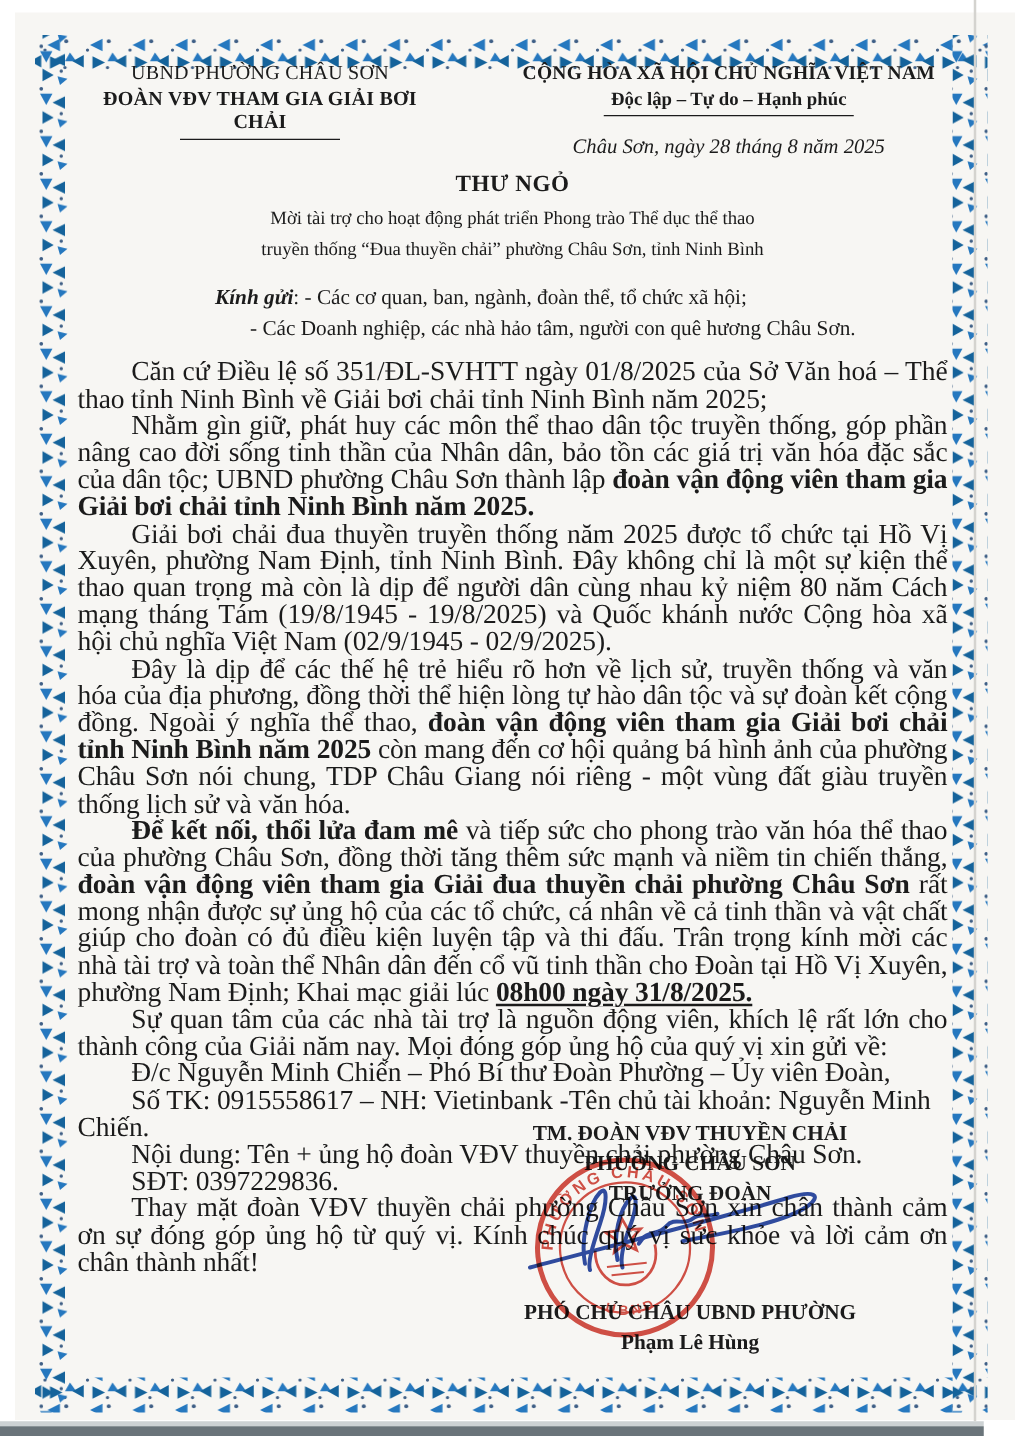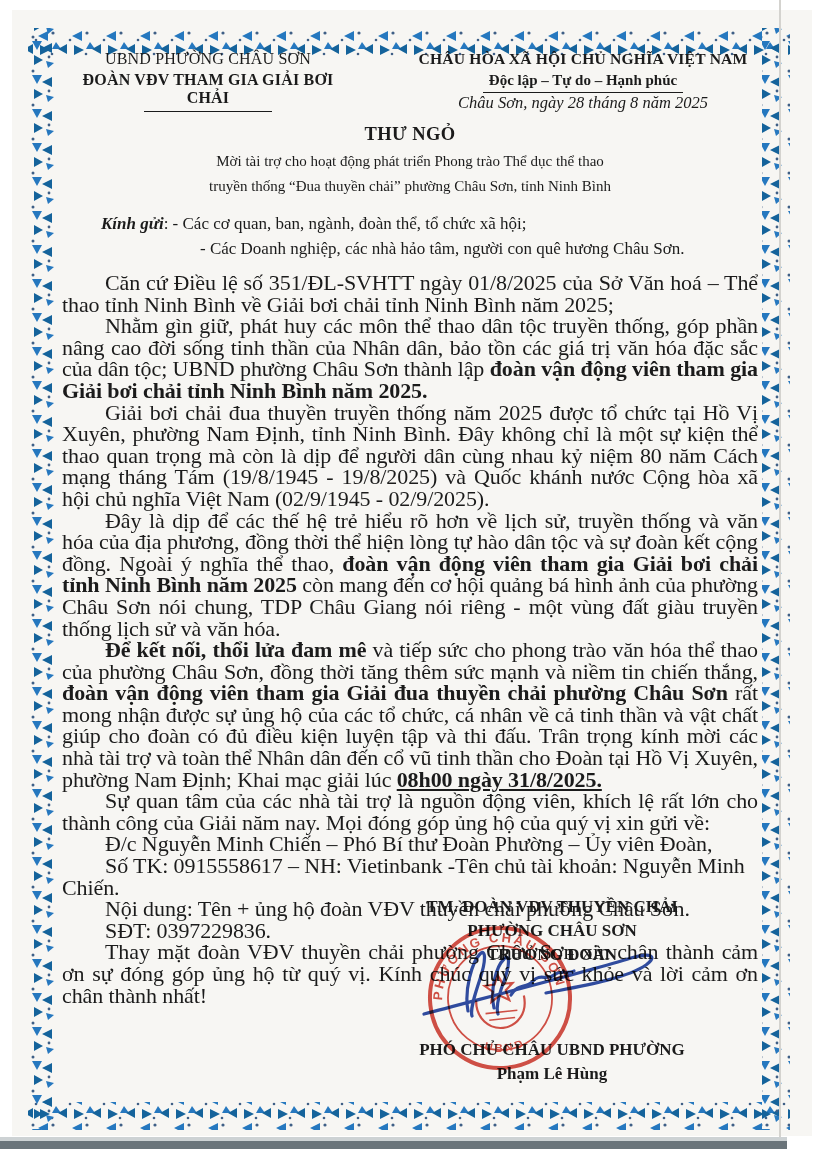--- a/index.html
+++ b/index.html
@@ -38,29 +38,29 @@
   
   .header-row{display:flex;justify-content:space-between;align-items:flex-start;}
   .hdr-left{width:292px;text-align:center;}
   .hdr-left .l1{font-size:16px;letter-spacing:.2px;}
   .hdr-left .l2{font-size:16px;font-weight:bold;margin-top:3px;letter-spacing:.2px;}
   .hdr-rule{width:128px;height:0;border-bottom:1.6px solid var(--ink);margin:4px auto 0 auto;}
   .hdr-right{width:350px;text-align:center;}
   .hdr-right .r1{font-size:15.6px;font-weight:bold;letter-spacing:.2px;}
   .hdr-right .r2{display:inline-block;font-size:15px;font-weight:bold;margin-top:4px;
                  border-bottom:1.8px solid var(--ink);padding:0 6px 3px 6px;}
-  .dateline{font-size:16.5px;font-style:italic;text-align:center;}
+  .dateline{font-size:16.5px;font-style:italic;margin-top:14px;text-align:center;}
 
   
   .title{font-size:18.5px;font-weight:bold;text-align:center;margin-top:11px;letter-spacing:.4px;}
   .subtitle{font-size:15px;font-weight:normal;text-align:center;margin-top:4px;line-height:25px;}
 
   
   .recipients{margin-top:12px;font-size:17px;line-height:25px;}
-  .rec-l1{margin-left:39px;}
+  .rec-l1{margin-left:110px;}
   .rec-l2{margin-left:138px;}
 
   
   .bodytext{margin-top:11px;}
   .para{
     font-size:22px;line-height:21.6px;text-align:justify;text-indent:43px;
     letter-spacing:-0.1px;
   }
   .para.contact{text-align:left;}
   .b{font-weight:bold;}
@@ -110,21 +110,21 @@
 
   <div class="content">
 
     <div class="header-row">
       <div class="hdr-left">
         <div class="l1">UBND PHƯỜNG CHÂU SƠN</div>
         <div class="l2">ĐOÀN VĐV THAM GIA GIẢI BƠI CHẢI</div>
         <div class="hdr-rule"></div>
       </div>
       <div class="hdr-right">
-        <div class="r1">CHÂU HÒA XÃ HỘI CHỦ NGHĨA VIỆT NAM</div>
+        <div class="r1">CỘNG HÒA XÃ HỘI CHỦ NGHĨA VIỆT NAM</div>
         <div><span class="r2">Độc lập – Tự do – Hạnh phúc</span></div>
         <div class="dateline">Châu Sơn, ngày 28 tháng 8 năm 2025</div>
       </div>
     </div>
 
     <div class="title">THƯ NGỎ</div>
     <div class="subtitle">
       <div>Mời tài trợ cho hoạt động phát triển Phong trào Thể dục thể thao</div>
       <div>truyền thống “Đua thuyền chải” phường Châu Sơn, tỉnh Ninh Bình</div>
     </div>

